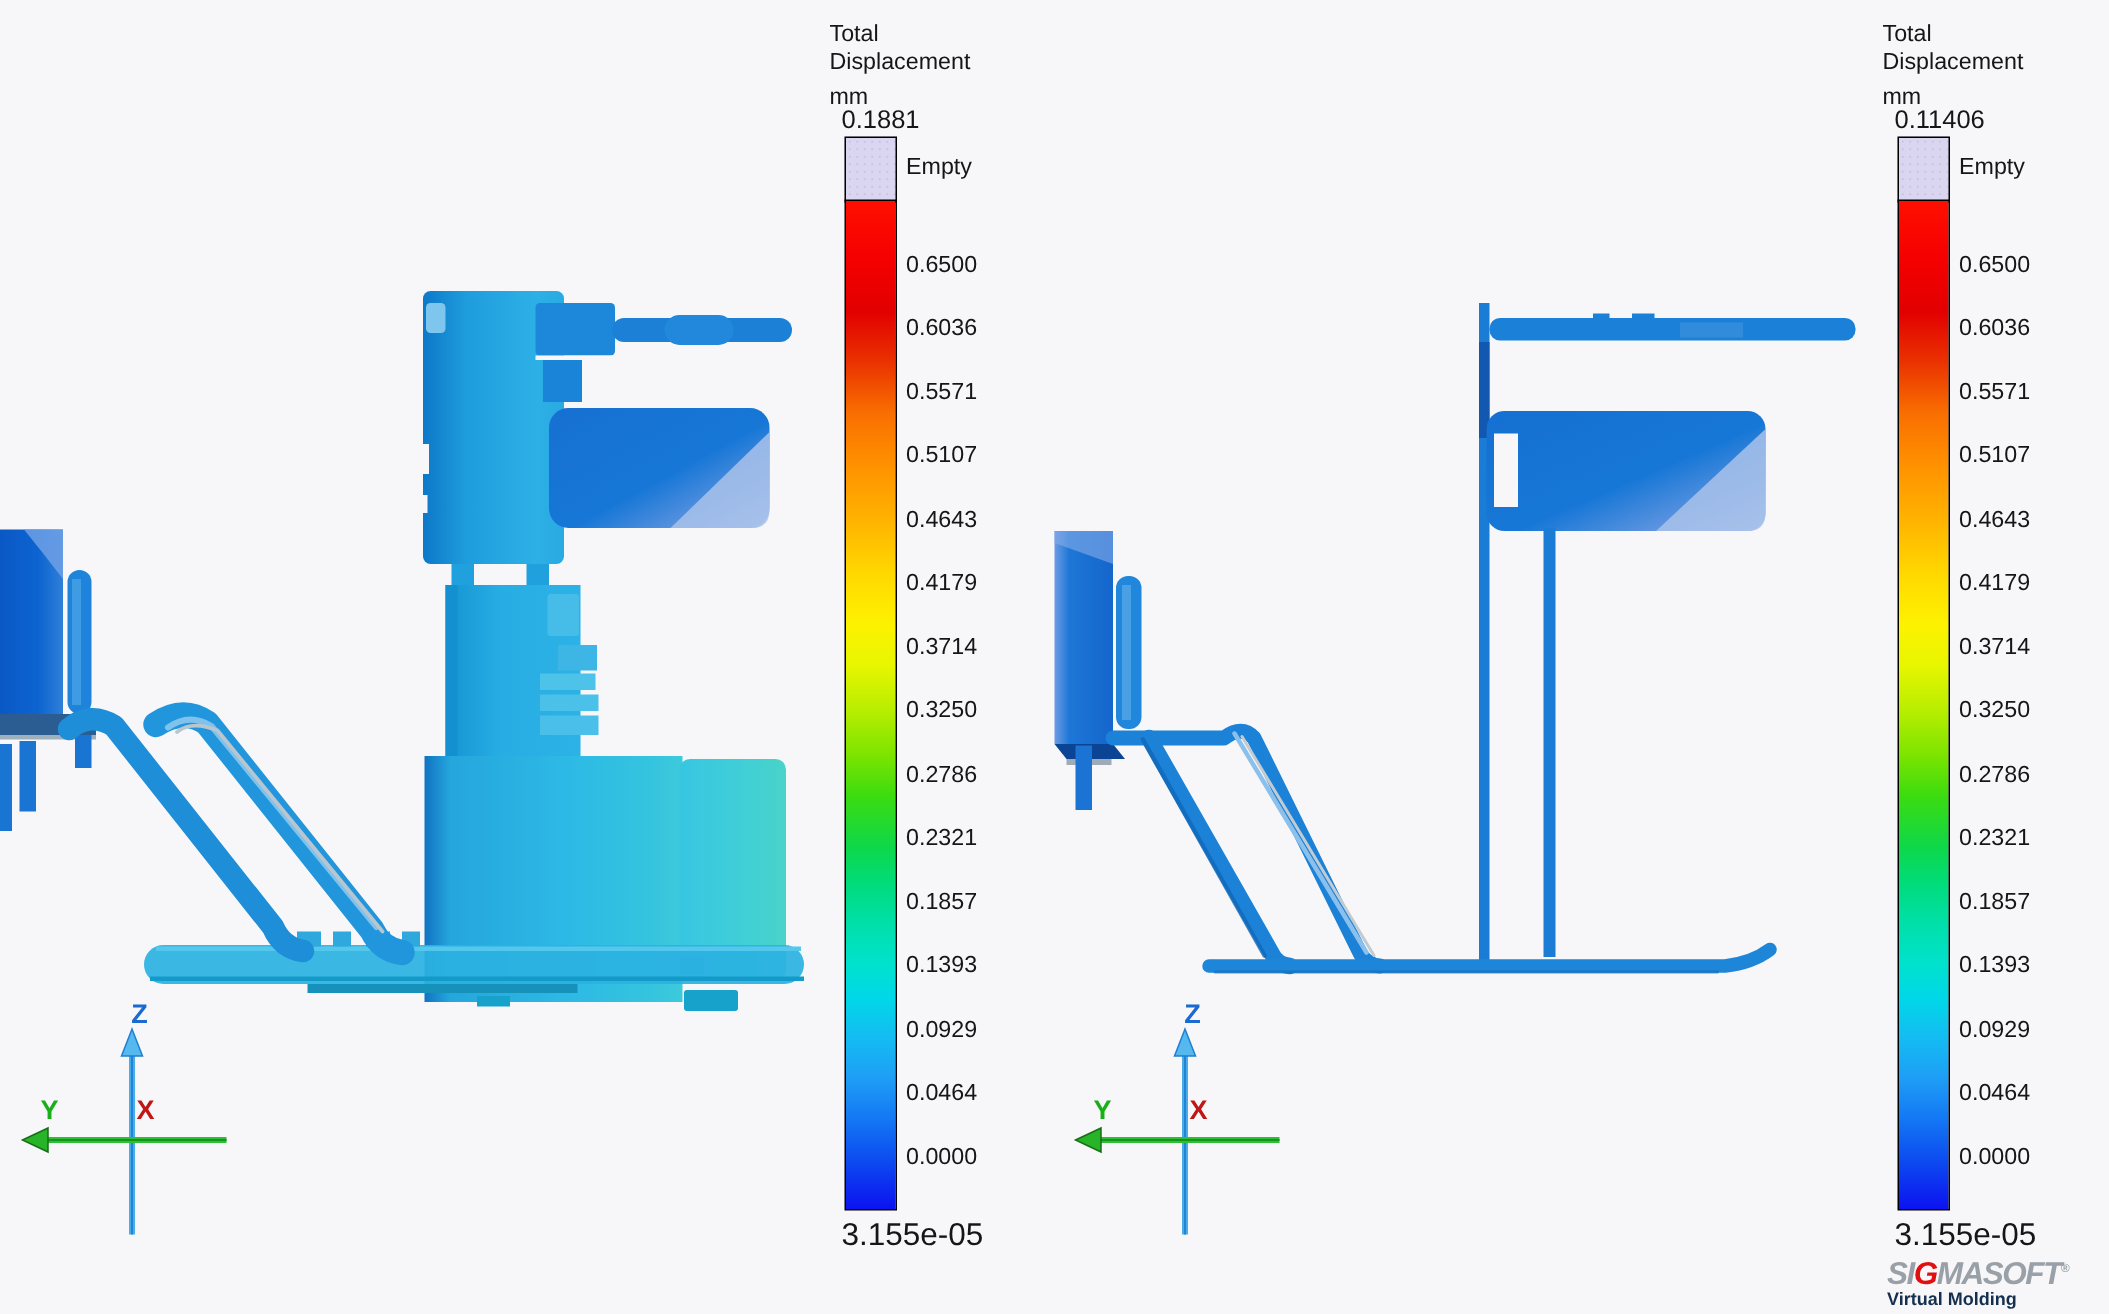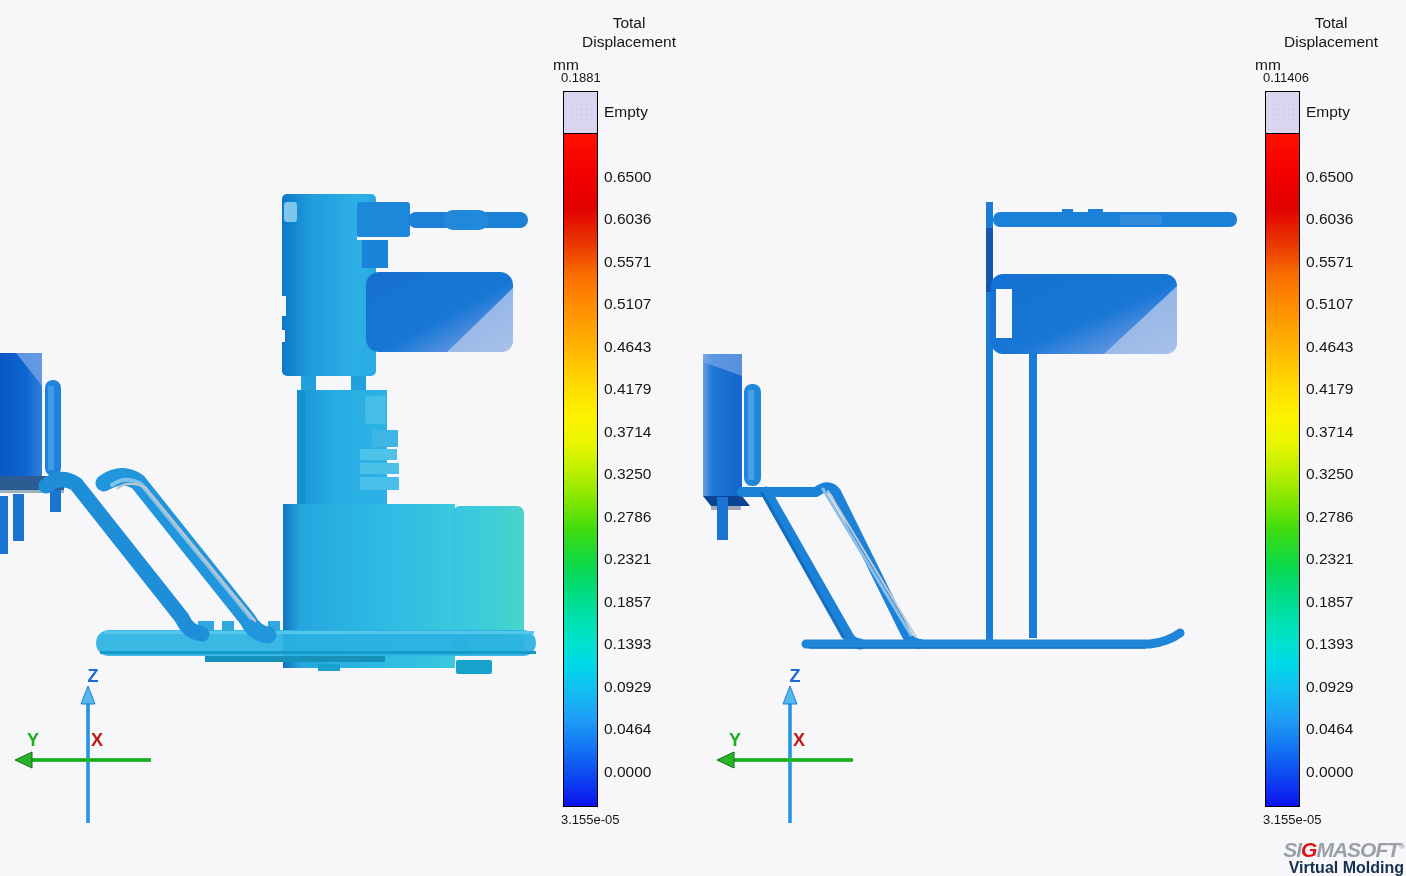--- a/index.html
+++ b/index.html
@@ -7,56 +7,56 @@
     width:1406px;height:876px;position:relative;overflow:hidden;
     background:#f7f7f9;
     font-family:"Liberation Sans","DejaVu Sans",sans-serif;
     color:#1c1c1c;
   }
   .viewport{position:absolute;}
   
   .legend{position:absolute;top:0;width:150px;height:876px;}
   .legend .title{
     position:absolute;top:13px;left:-10px;width:152px;
-    text-align:center;font-size:15.5px;line-height:19px;color:#161616;
+    text-align:left;font-size:15.5px;line-height:19px;color:#161616;
   }
   .legend .unit{
     position:absolute;top:56px;left:-10px;width:152px;
     text-align:left;font-size:15.5px;color:#161616;
   }
-  .legend .maxval{position:absolute;top:70px;left:-2px;font-size:13px;color:#161616;}
-  .legend .minval{position:absolute;top:812px;left:-2px;font-size:13px;color:#161616;}
+  .legend .maxval{position:absolute;top:70px;left:-2px;font-size:17px;color:#161616;}
+  .legend .minval{position:absolute;top:812px;left:-2px;font-size:21px;color:#161616;}
   .legend .empty-swatch{
     position:absolute;top:91px;left:0;width:33px;height:42px;
     background:#dad6f0;border:1px solid #000;
     background-image:radial-gradient(#c6c2e4 18%,transparent 19%);
     background-size:5px 5px;
   }
   .legend .empty-label{position:absolute;top:103px;left:41px;font-size:15.5px;color:#161616;text-align:right;}
   .legend .colorbar{
     position:absolute;top:133px;left:0;width:33px;height:672px;
     border:1px solid #000;
     background:linear-gradient(to bottom,
       #ff0f00 0%, #f40000 6%, #e20000 11%, #ea3300 16%, #f96e00 21%,
       #ff9000 26%, #ffb200 31.5%, #ffd800 37%, #fdf200 42%, #e8f600 46%,
       #b8ee00 50.5%, #7ce400 55%, #3cdc10 59%, #0ed848 64%, #00dc7e 68%,
       #00e0ac 72%, #00e2cc 75.5%, #00d8e8 79%, #14bcf2 83%, #1e9ef6 87%,
       #1478f4 91%, #0c48f0 95.5%, #0d12f0 100%);
   }
   .legend .tick{position:absolute;left:41px;font-size:15.5px;line-height:18px;color:#161616;}
   
-  .logo{position:absolute;left:1258px;top:838px;width:146px;text-align:right;}
+  .logo{position:absolute;left:1258px;top:838px;width:146px;}
   .logo .brand{
     font-size:21px;font-weight:bold;font-style:italic;letter-spacing:-1px;
     color:#9aa0a8;white-space:nowrap;
   }
   .logo .brand .g{color:#e01010;}
   .logo .brand sup{font-size:8px;color:#9aa0a8;}
   .logo .subtitle{
-    font-size:16px;font-weight:bold;color:#14304e;margin-top:-3px;letter-spacing:0px;
+    font-size:12px;font-weight:bold;color:#14304e;margin-top:-3px;letter-spacing:0px;
   }
   
   .triad text{font-family:"Liberation Sans",sans-serif;font-weight:bold;font-size:18px;}
 </style>
 </head>
 <body>
 
 <svg class="viewport" style="left:0;top:190px;" width="545" height="490" viewBox="0 0 545 490">
   <defs>
     <linearGradient id="gTower" x1="0" y1="0" x2="1" y2="0">

